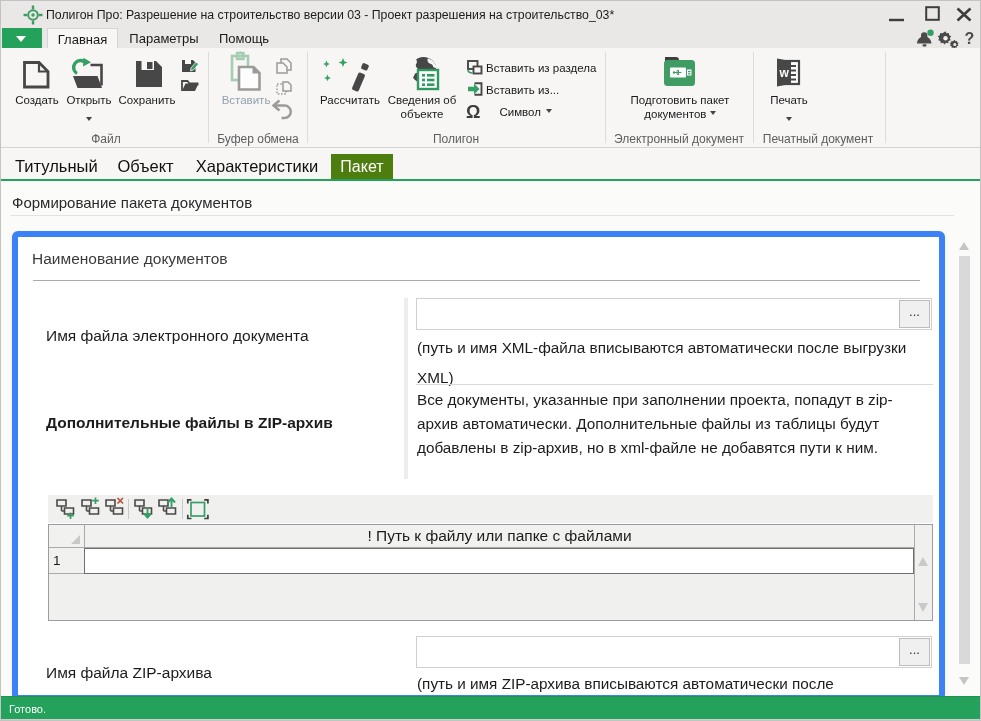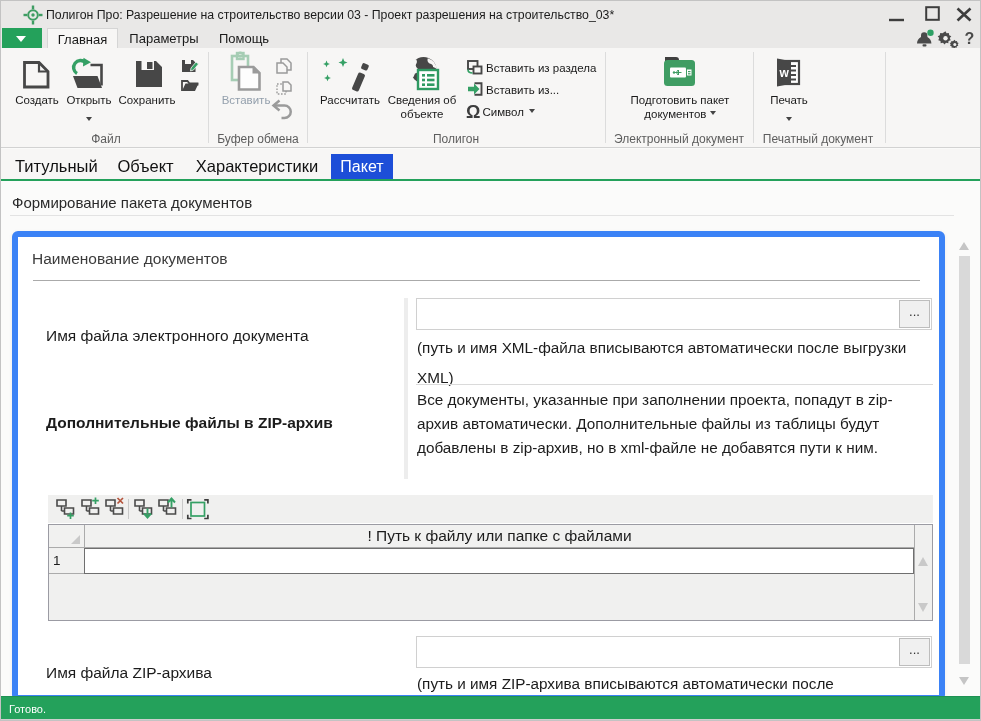--- a/index.html
+++ b/index.html
@@ -23,21 +23,21 @@
 .bigbtn { position:absolute; top:0; text-align:center; }
 .bigbtn > svg { display:block; margin:0 auto; }
 .bigbtn .lbl { margin-top:2px; }
 .bigbtn .lbl { font-size:11.5px; color:#1a1a1a; line-height:13.5px; }
 .icn { position:absolute; }
 .drop { display:inline-block; border:3.5px solid transparent; border-top:4px solid #444; vertical-align:middle; }
 .smallitem { position:absolute; font-size:11.5px; color:#1a1a1a; white-space:nowrap; }
 
 .pagetabs { position:absolute; left:1px; top:149px; right:1px; height:30px; background:#f7f6f5; }
 .ptab { position:absolute; top:4px; height:26px; font-size:16.5px; color:#111; line-height:26px; text-align:center; }
-.ptab.active { background:#1d4ed8; color:#fff; top:5px; height:25px; font-size:16px; }
+.ptab.active { background:#4d7c0f; color:#fff; top:5px; height:25px; font-size:16px; }
 .greenline { position:absolute; left:1px; right:1px; top:179px; height:2px; background:#24a15b; z-index:5; }
 
 .content { position:absolute; left:1px; top:181px; right:1px; bottom:25px; background:#fbfbfa; }
 .heading { position:absolute; left:11px; top:13px; font-size:15px; color:#2a2a2a; }
 .headrule { position:absolute; left:9px; right:26px; top:34px; height:1px; background:#e3e3e3; }
 .card { position:absolute; left:11px; top:50px; width:933px; height:470px; background:#fff; border:6px solid #3b82f6; border-radius:6px; box-shadow:0 1px 4px rgba(0,0,0,0.06); }
 
 .sb-thumb { position:absolute; right:10px; top:75px; width:11px; height:408px; background:#d9d9d9; }
 .sb-up { position:absolute; right:11px; top:56px; width:0; height:0; border:5px solid transparent; border-bottom:8px solid #c5c5c5; }
 .sb-dn { position:absolute; right:11px; bottom:6px; width:0; height:0; border:5px solid transparent; border-top:8px solid #c5c5c5; }
@@ -204,21 +204,21 @@
         <path d="M2 10.5 q0 3.5 4.5 3.5" fill="none" stroke="#35a065" stroke-width="1.7"></path>
       </svg><span style="margin-left:3px;">Вставить из раздела</span>
   </div>
   <div class="smallitem" style="left:465px; top:33px;">
     <svg width="17" height="16" viewBox="0 0 17 16" style="vertical-align:-3px;">
         <path d="M8.5 2.2 h7 v11.5 h-7" fill="none" stroke="#474747" stroke-width="1.9"></path>
         <path d="M2 5.8 h6 v-3.2 l5.5 5.4 -5.5 5.4 v-3.2 h-6 z" fill="#35a065"></path>
       </svg><span style="margin-left:3px;">Вставить из...</span>
   </div>
   <div class="smallitem" style="left:465px; top:54px;">
-    <span style="font-size:18px; font-weight:bold; color:#3d3d3d; vertical-align:-2px;">Ω</span><span style="margin-left:2px;">Символ</span> <span class="drop" style="border-width:3px; border-top-width:4px; margin-left:2px;"></span>
+    <span style="font-size:18px; font-weight:bold; color:#3d3d3d; vertical-align:-2px;">Ω</span><span style="margin-left:19px;">Символ</span> <span class="drop" style="border-width:3px; border-top-width:4px; margin-left:2px;"></span>
   </div>
 
   <div class="bigbtn" style="left:620px; width:118px;">
     <svg width="118" height="44" viewBox="0 0 118 44">
         <path d="M44 9 h11 q3 0 3 3 v2 h-14 z" fill="#3f3f3f"></path>
         <rect x="43" y="12" width="31" height="26" rx="3.5" fill="#3f9d63"></rect>
         <rect x="49" y="19.5" width="16" height="10" rx="1" fill="#fff"></rect>
         <rect x="66" y="21.5" width="4.5" height="6" fill="#fff"></rect>
         <rect x="67" y="23" width="2.5" height="1.2" fill="#3f9d63"></rect>
         <rect x="67" y="25.2" width="2.5" height="1.2" fill="#3f9d63"></rect>

